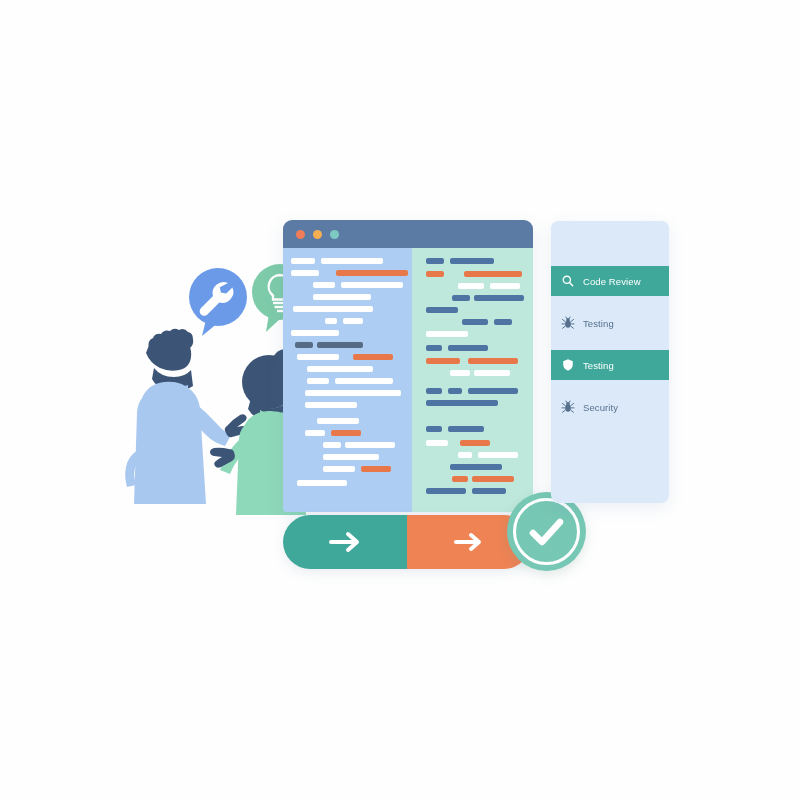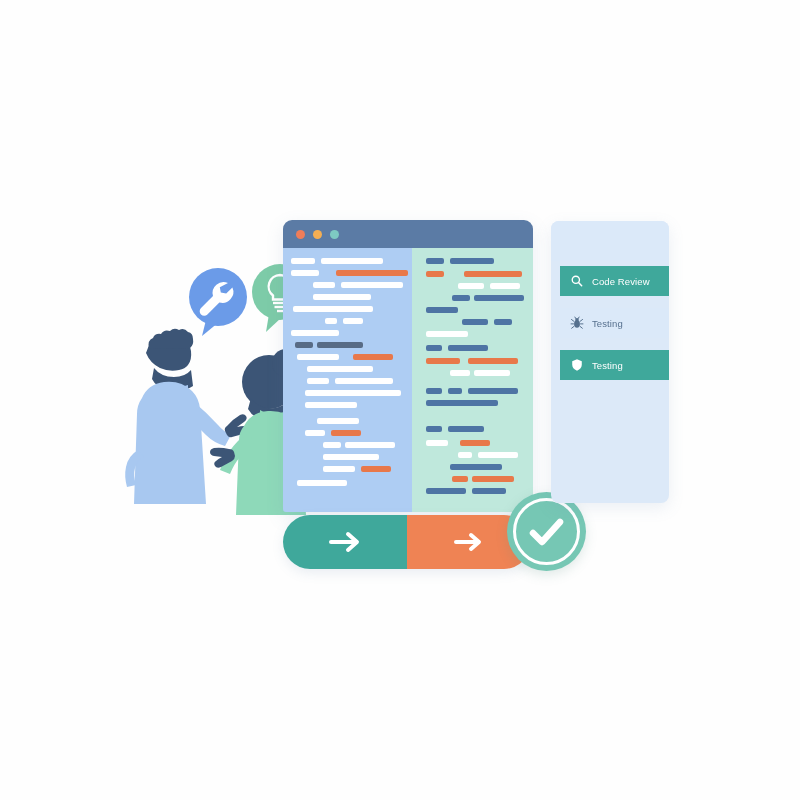--- a/index.html
+++ b/index.html
@@ -126,21 +126,20 @@
   .sb-header {
     position: absolute;
     left: 0; top: 0;
     width: 100%; height: 40px;
     background: #dbe9f9;
   }
   .sb-list {
     position: absolute;
     left: 0; top: 45px;
     width: 100%;
-    padding-left: 9px;
   }
   .sb-item {
     height: 30px;
     margin-bottom: 12px;
     display: flex;
     align-items: center;
     padding-left: 9px;
     box-sizing: border-box;
   }
   .sb-item.active {
@@ -347,16 +346,35 @@
           <span class="sb-label">Testing</span>
         </div>
         <div class="sb-item active">
           <span class="sb-icon">
             <svg viewBox="0 0 24 24" width="14" height="14">
               <path d="M12 2.2 L20.2 5.4 v6.2 q0 6.6 -8.2 10.2 Q3.8 18.2 3.8 11.6 V5.4 Z" fill="#ffffff"></path>
             </svg>
           </span>
           <span class="sb-label">Testing</span>
         </div>
+        <div class="sb-item inactive">
+          <span class="sb-icon">
+            <svg viewBox="0 0 24 24" width="14" height="14">
+              <ellipse cx="12" cy="13.5" rx="5" ry="6.5" fill="#56708e"></ellipse>
+              <circle cx="12" cy="6.6" r="3" fill="#56708e"></circle>
+              <g stroke="#56708e" stroke-width="1.7" stroke-linecap="round">
+                <line x1="6.5" y1="9" x2="2.5" y2="6"></line>
+                <line x1="17.5" y1="9" x2="21.5" y2="6"></line>
+                <line x1="6" y1="13.5" x2="1.8" y2="13.5"></line>
+                <line x1="18" y1="13.5" x2="22.2" y2="13.5"></line>
+                <line x1="6.5" y1="18" x2="2.8" y2="21"></line>
+                <line x1="17.5" y1="18" x2="21.2" y2="21"></line>
+                <line x1="10" y1="4.4" x2="8.4" y2="1.8"></line>
+                <line x1="14" y1="4.4" x2="15.6" y2="1.8"></line>
+              </g>
+            </svg>
+          </span>
+          <span class="sb-label">Security</span>
+        </div>
       </div>
   </div>
 
 </div>
 
 </body></html>

